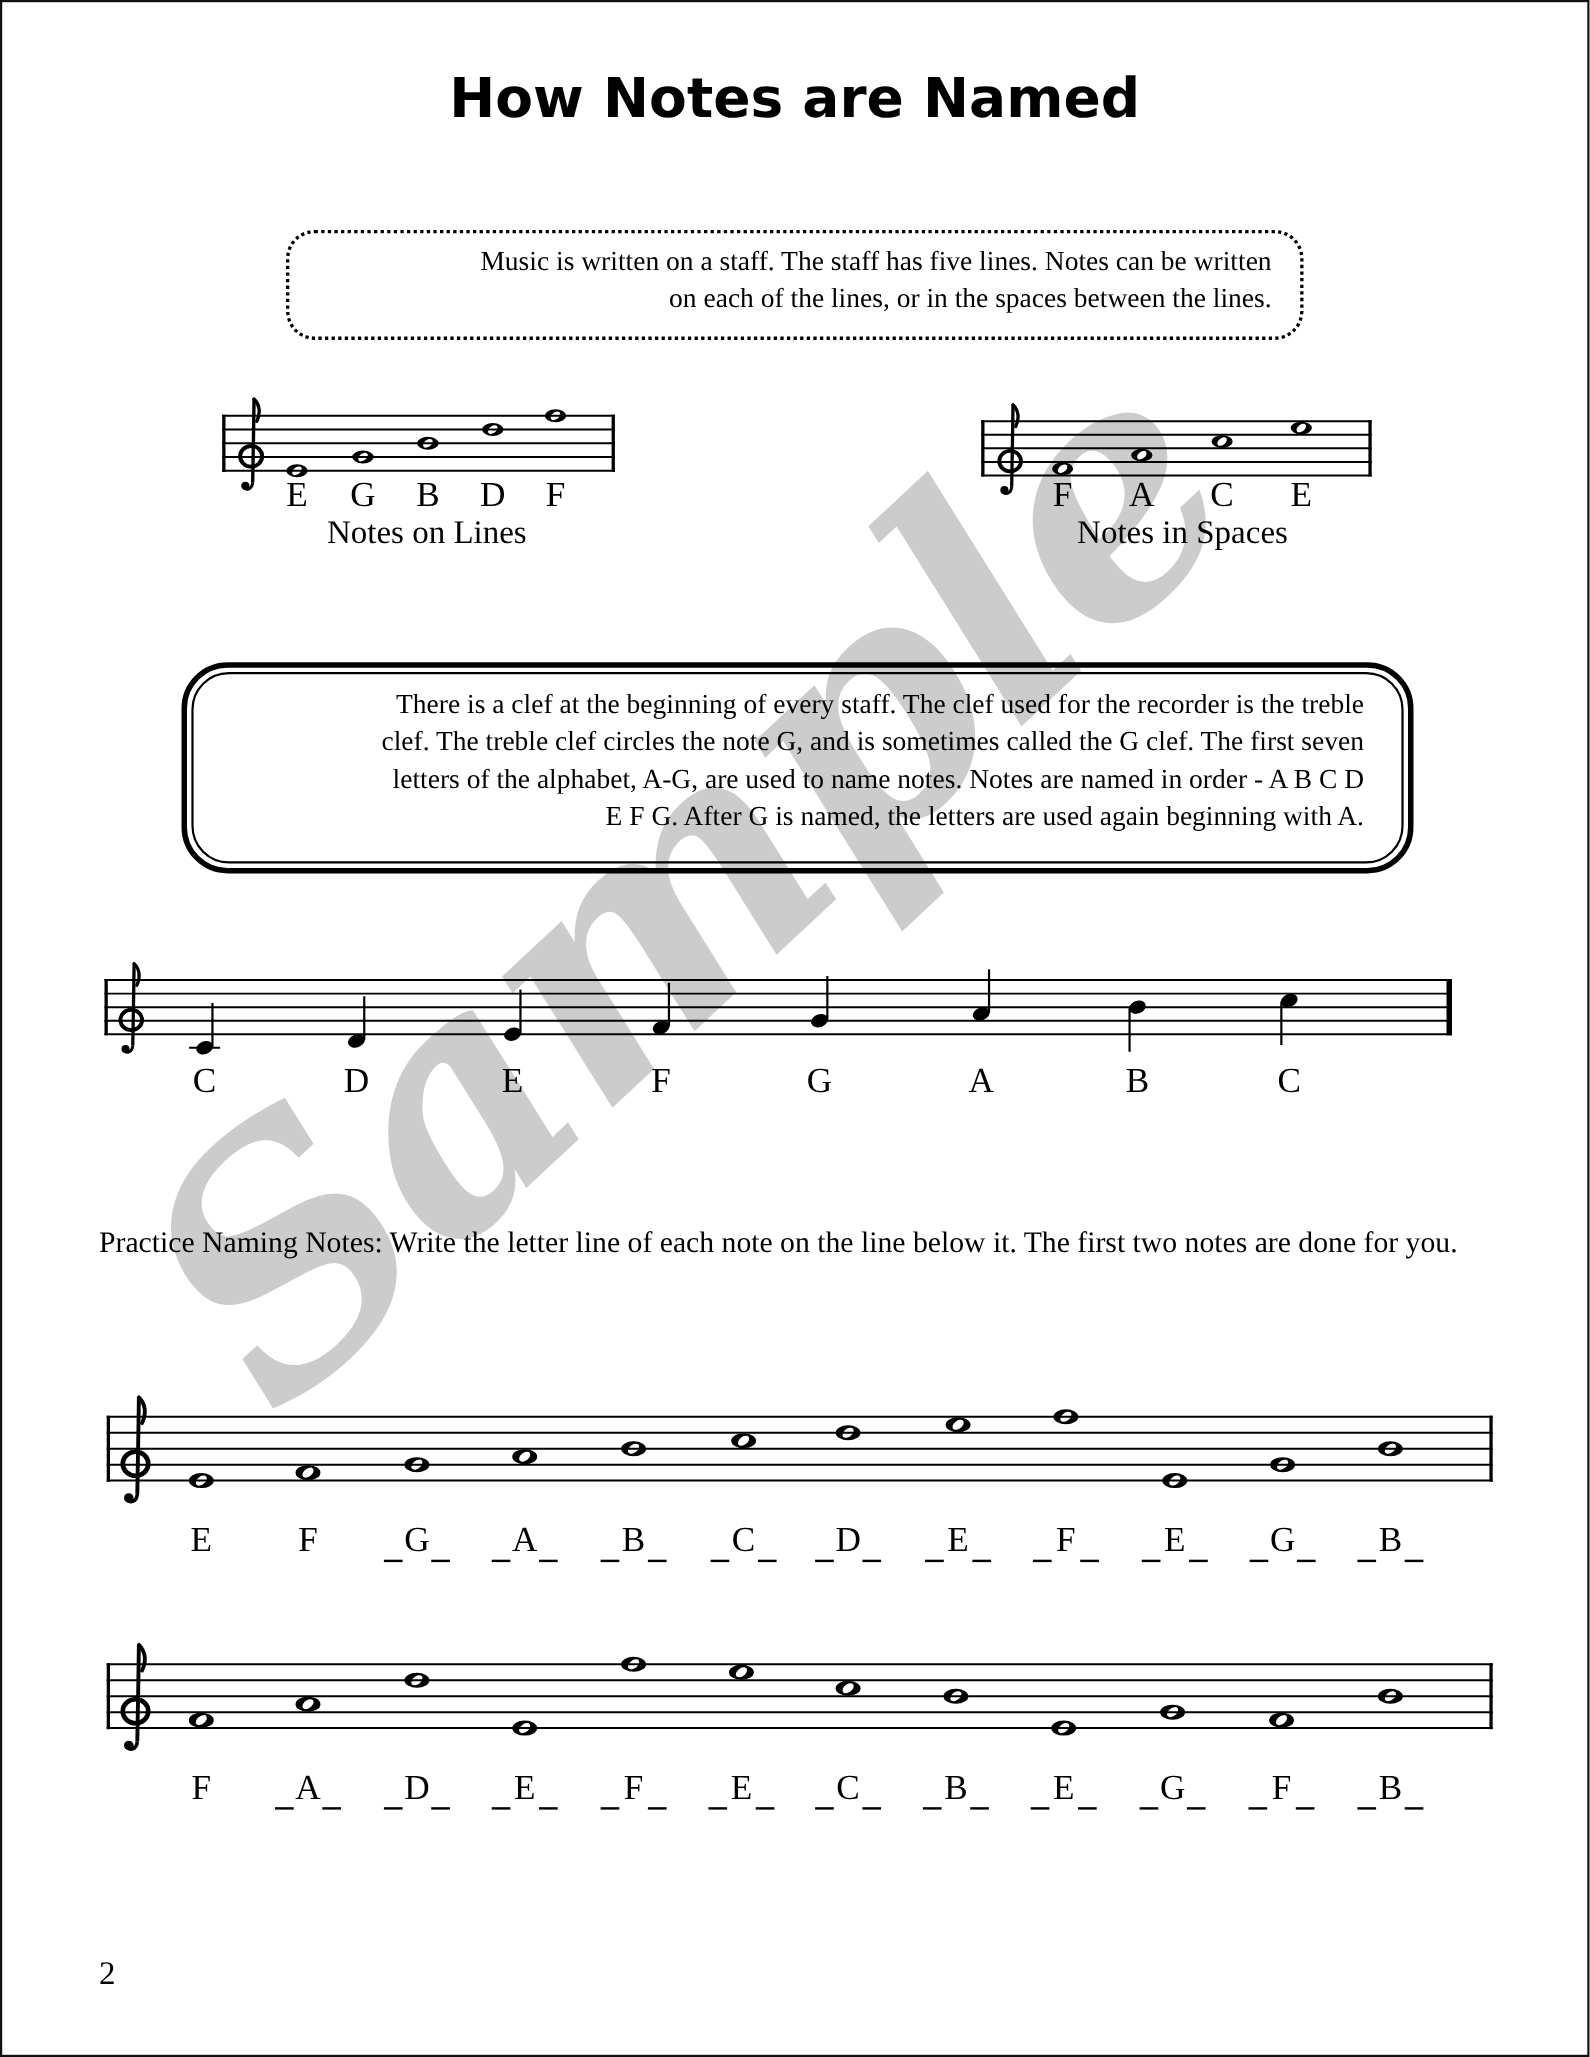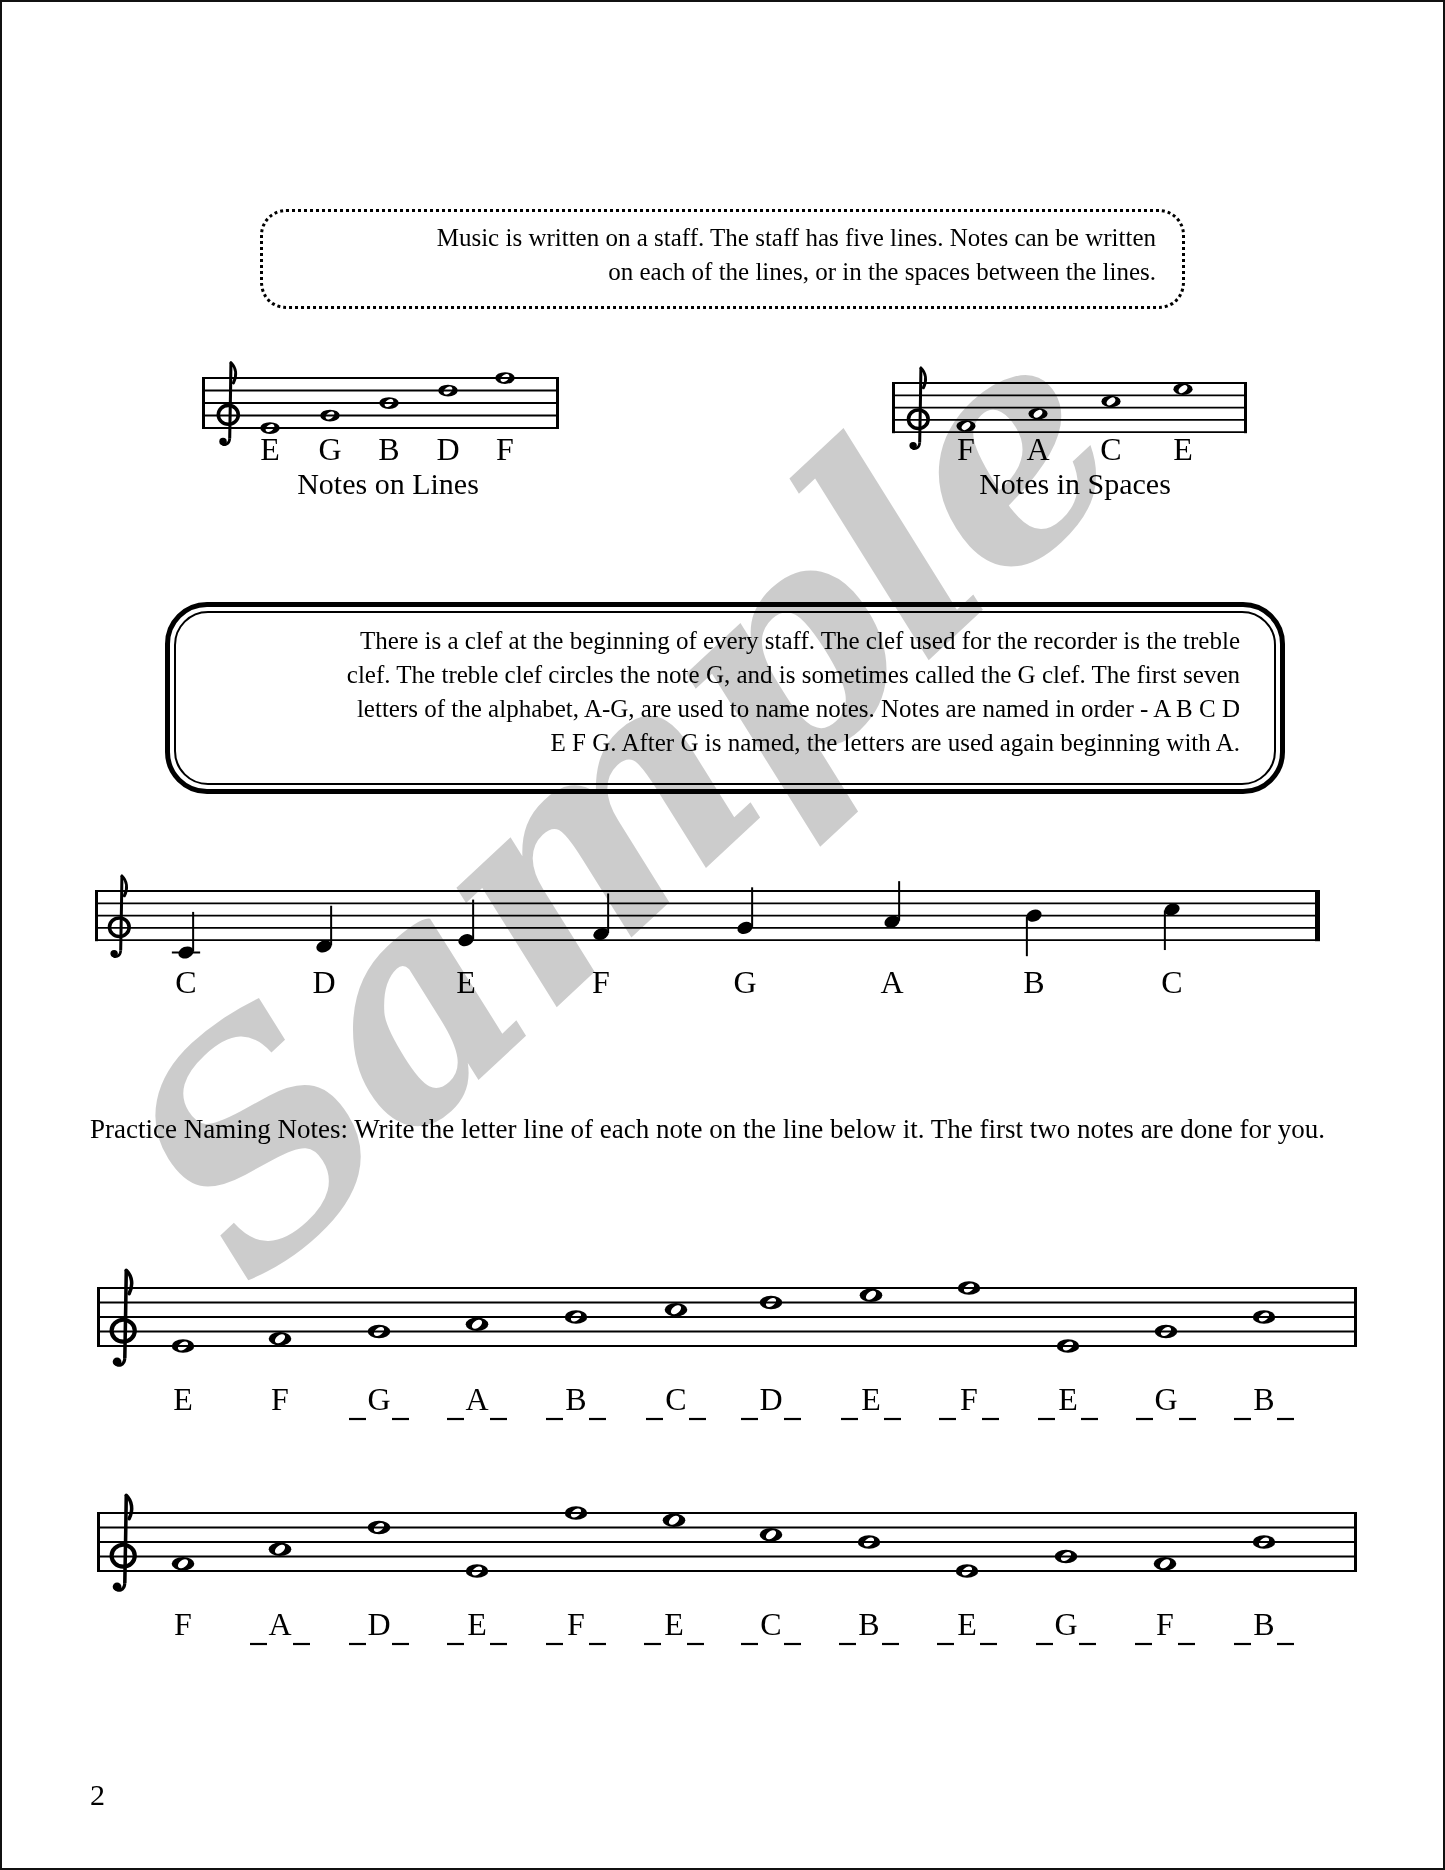--- a/index.html
+++ b/index.html
@@ -29,20 +29,21 @@
   .cap{font-size:30px;text-anchor:middle;}
   .note-label{font-size:32px;text-anchor:middle;}
 </style>
 </head>
 <body>
 
 <div class="page">
 
   <div class="watermark">Sample</div>
 
+  <div class="layer title">How Notes are Named</div>
 
   <div class="layer intro-box">
     <p>Music is written on a staff. The staff has five lines. Notes can be written
 on each of the lines, or in the spaces between the lines.</p>
   </div>
 
   <div class="layer clef-box-outer">
     <div class="clef-box-inner">
       <p>There is a clef at the beginning of every staff. The clef used for the recorder is the treble
 clef. The treble clef circles the note G, and is sometimes called the G clef. The first seven

